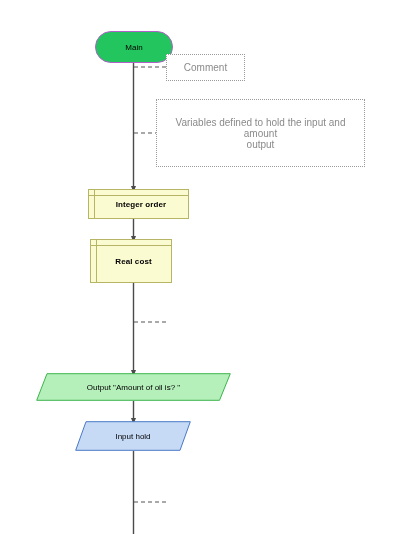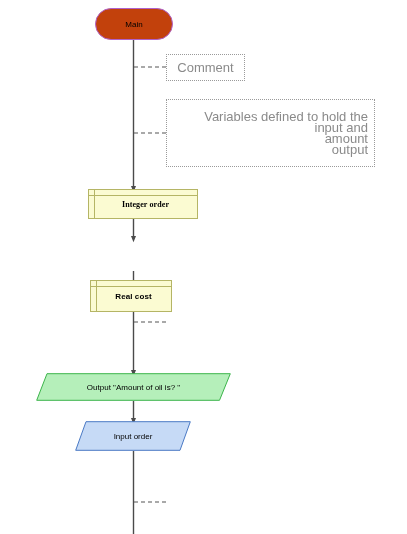--- a/index.html
+++ b/index.html
@@ -33,21 +33,22 @@
     color: #000000;
     letter-spacing: 0.1px;
     white-space: nowrap;
     z-index: 3;
   }
 
   
   .terminal {
     border-radius: 999px;
     border: 1px solid #b061c9;
-    background: #c2410c;
+    background: #22c55e;
+    margin-top: 23px;
   }
 
   
   .declare {
     border: 1px solid #b5b565;
     background: #fbfbd2;
   }
   .declare .inner-rule {
     position: absolute;
     top: 0;
@@ -92,21 +93,21 @@
     white-space: nowrap;
   }
 
   
   .comment {
     position: absolute;
     box-sizing: border-box;
     border: 1px dotted #9a9a9a;
     background: #ffffff;
     color: #8a8a8a;
-    font-size: 13px;
+    font-size: 10px;
     line-height: 11px;
     text-align: center;
     display: flex;
     align-items: center;
     justify-content: center;
     padding: 2px 6px;
     z-index: 3;
   }
   .comment .ctext { width: 100%; }
 
@@ -150,49 +151,49 @@
   </svg>
 
   <div class="node terminal" style="left:95px; top:8px; width:78px; height:32px;">
     <span>Main</span>
   </div>
 
   <div class="comment" style="left:166px; top:54px; width:79px; height:27px;">
     <span class="ctext">Comment</span>
   </div>
 
-  <div class="comment" style="left:166px; top:99px; width:209px; height:68px;text-align:right;">
+  <div class="comment" style="left:156px; top:99px; width:209px; height:68px;">
     <span class="ctext">
       <span>Variables defined to hold the input and</span><br>
       <span>amount</span><br>
       <span>output</span>
     </span>
   </div>
 
-  <div class="node declare" style="left:88px; top:189px; width:110px; height:30px;font-family:Liberation Serif, serif;">
+  <div class="node declare" style="left:88px; top:189px; width:101px; height:30px;">
     <span class="inner-rule rule-a"></span>
     <span class="top-rule"></span>
     <span class="label">Integer order</span>
   </div>
 
-  <div class="node declare" style="left:90px; top:239px; width:82px; height:32px;margin-top:41px;">
+  <div class="node declare" style="left:90px; top:239px; width:82px; height:44px;">
     <span class="inner-rule rule-a"></span>
     <span class="top-rule"></span>
     <span class="label">Real cost</span>
   </div>
 
 
   <div class="io" style="left:36px; top:373px; width:195px; height:28px;">
     <svg width="195" height="28" viewBox="0 0 195 28" xmlns="http://www.w3.org/2000/svg">
       <polygon points="11,0.7 194.3,0.7 183.5,27.3 0.7,27.3" fill="#b5efba" stroke="#3cb44b" stroke-width="1"></polygon>
     </svg>
     <span class="io-text">Output "Amount of oil is? "</span>
   </div>
 
   <div class="io" style="left:75px; top:421px; width:116px; height:30px;">
     <svg width="116" height="30" viewBox="0 0 116 30" xmlns="http://www.w3.org/2000/svg">
       <polygon points="11,0.7 115.3,0.7 105,29.3 0.7,29.3" fill="#c6daf6" stroke="#4a79c4" stroke-width="1"></polygon>
     </svg>
-    <span class="io-text">Input order</span>
+    <span class="io-text">Input hold</span>
   </div>
 
 
 </div>
 
 </body></html>

